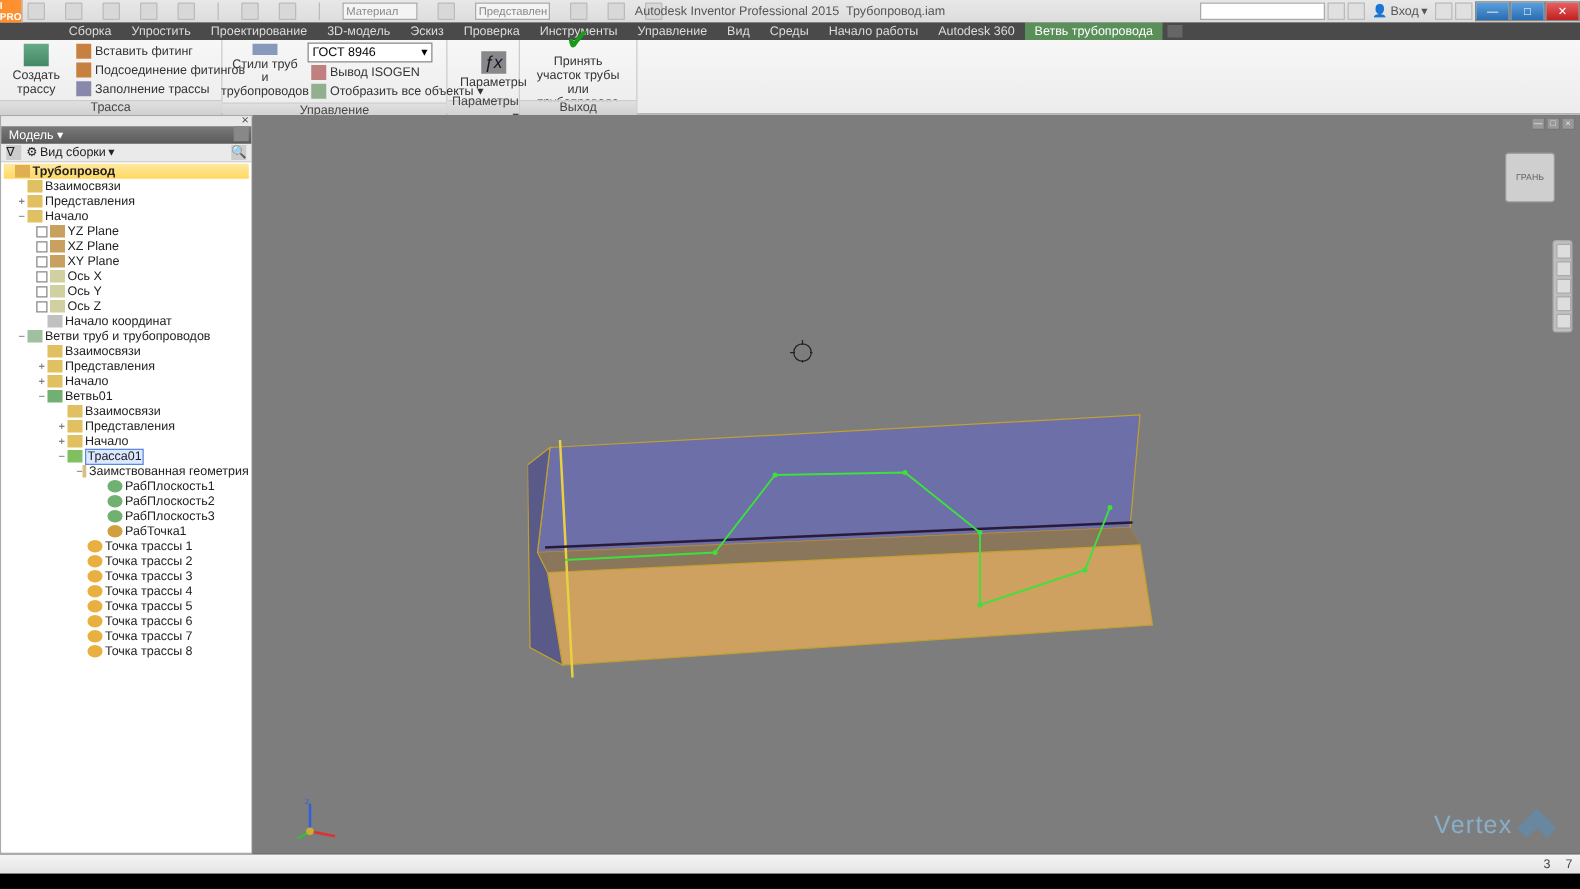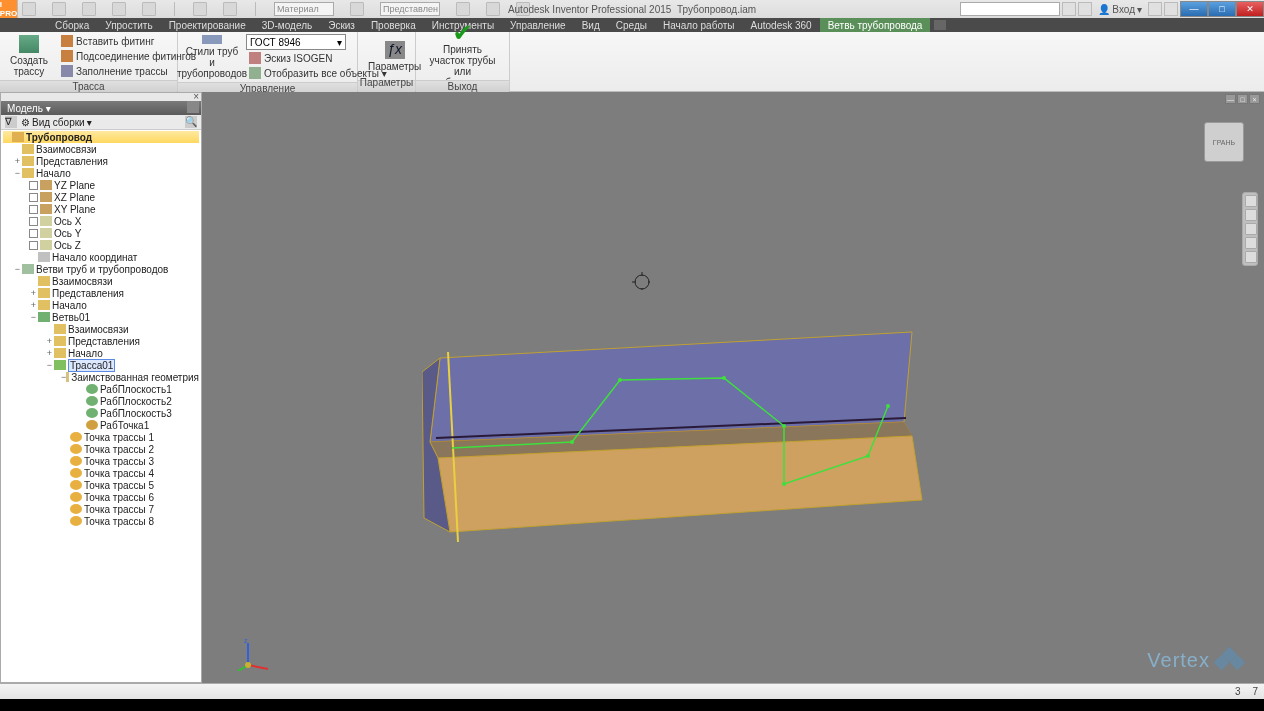--- a/index.html
+++ b/index.html
@@ -27,21 +27,21 @@
 .ribbon-tabs { height: 14px; background: #4a4a4a; display: flex; align-items: center; font-size: 10px; color: #ddd; padding-left: 47px; }
 .ribbon-tabs .tab { padding: 0 8px; height: 14px; display: flex; align-items: center; cursor: default; }
 .ribbon-tabs .tab.active { background: #5a8f5a; color: #fff; }
 .ribbon-tabs .trail { margin-left: 4px; display: flex; gap: 4px; }
 .ribbon-tabs .trail .ic { width: 12px; height: 10px; background: #666; }
 
 
 .ribbon { height: 60px; background: linear-gradient(#f7f7f7,#ececec); display: flex; border-bottom: 1px solid #bbb; }
 .ribbon .panel { border-right: 1px solid #ccc; display: flex; flex-direction: column; }
 .ribbon .panel .content { flex: 1; display: flex; align-items: center; padding: 2px 4px; gap: 4px; }
-.ribbon .panel .label { height: 14px; font-size: 10px; color: #444; text-align: center; background: linear-gradient(#e0e0e0,#d0d0d0); border-top: 1px solid #ccc; display: flex; align-items: center; justify-content: center; }
+.ribbon .panel .label { height: 14px; font-size: 10px; color: #444; text-align: right; background: linear-gradient(#e0e0e0,#d0d0d0); border-top: 1px solid #ccc; display: flex; align-items: center; justify-content: center; }
 .ribbon .bigbtn { display: flex; flex-direction: column; align-items: center; justify-content: center; height: 44px; padding: 0 6px; font-size: 10px; color: #333; text-align: center; line-height: 1.1; }
 .ribbon .bigbtn .ic { width: 20px; height: 18px; margin-bottom: 2px; }
 .ribbon .smallrow { display: flex; flex-direction: column; gap: 1px; }
 .ribbon .smallbtn { display: flex; align-items: center; gap: 3px; font-size: 10px; color: #333; height: 14px; padding: 0 3px; white-space: nowrap; }
 .ribbon .smallbtn .ic { width: 12px; height: 12px; }
 .ribbon .combo { width: 100px; height: 16px; background: #fff; border: 1px solid #888; font-size: 10px; padding: 0 3px; display: flex; align-items: center; justify-content: space-between; }
 
 .ic.route { background: linear-gradient(#6a8,#486); }
 .ic.fitting { background: #c88040; }
 .ic.fill { background: #88a; }
@@ -203,21 +203,21 @@
         <span style="white-space:pre-line">Стили труб
 и трубопроводов</span>
       </div>
       <div class="smallrow">
         <div class="combo">
             <span>ГОСТ 8946</span>
             <span>▾</span>
           </div>
         <div class="smallbtn">
             <div class="ic isogen"></div>
-            <span>Эскиз ISOGEN</span>
+            <span>Вывод ISOGEN</span>
           </div>
         <div class="smallbtn"><div class="ic showall"></div><span>Отобразить все объекты</span> ▾</div>
       </div>
     </div>
     <div class="label">Управление</div>
   </div>
   <div class="panel" style="width:58px">
     <div class="content">
       <div class="bigbtn">
         <div class="ic fx">ƒx</div>

